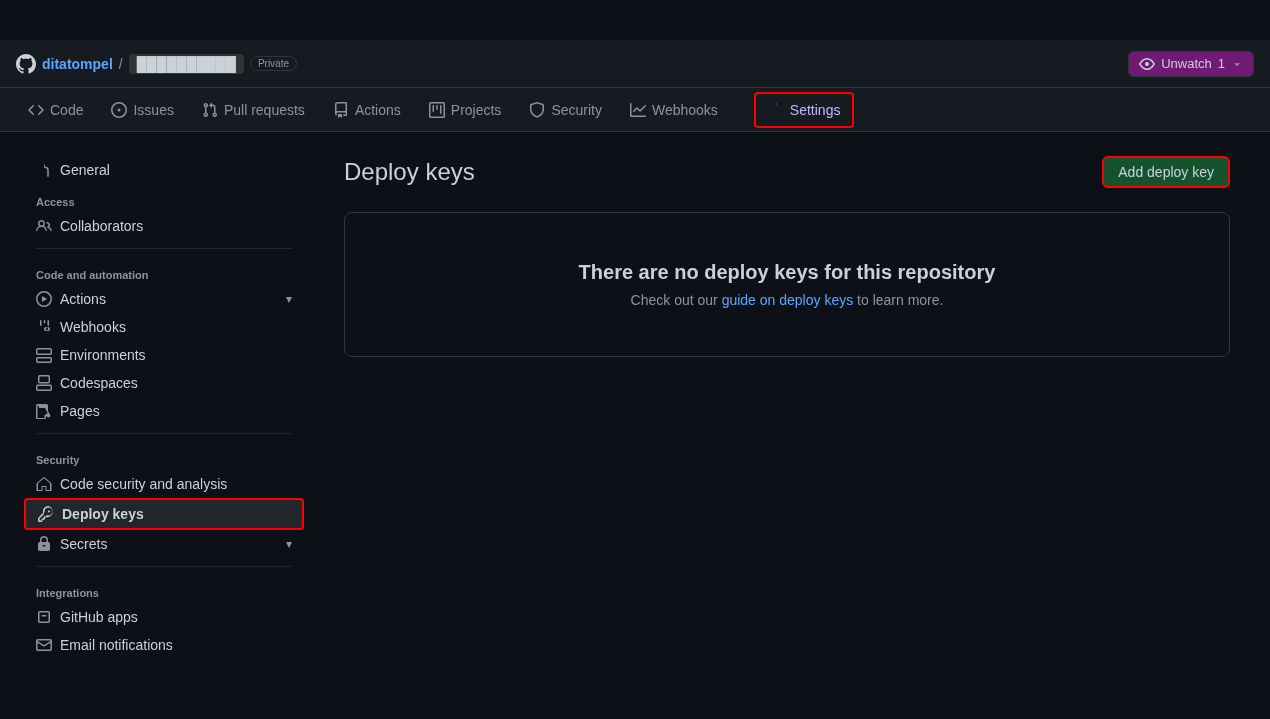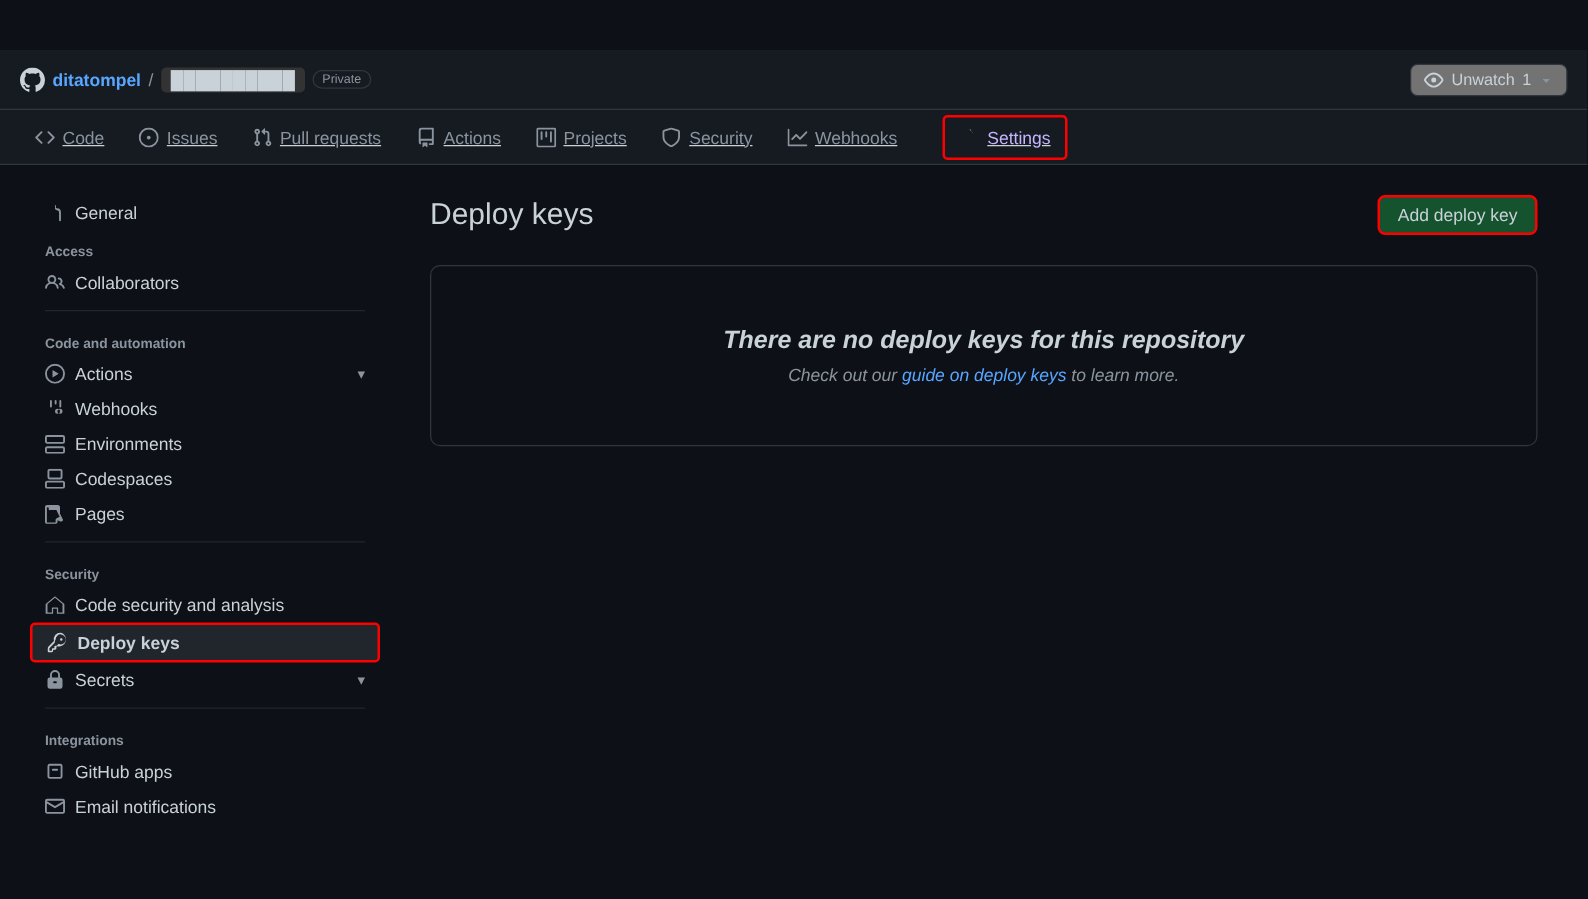--- a/index.html
+++ b/index.html
@@ -54,39 +54,38 @@
     .topbar-right {
       margin-left: auto;
       display: flex;
       align-items: center;
       gap: 8px;
     }
     .unwatch-btn {
       display: flex;
       align-items: center;
       gap: 6px;
-      background: #737373;
+      background: #701a75;
       border: 1px solid #30363d;
       color: #c9d1d9;
       padding: 4px 10px;
       border-radius: 6px;
       cursor: pointer;
       font-size: 13px;
     }
 
     
     .nav-tabs {
       display: flex;
       align-items: center;
       padding: 0 16px;
       background: #161b22;
       border-bottom: 1px solid #30363d;
       height: 44px;
       gap: 4px;
-      text-decoration: underline;
     }
     .nav-tab {
       display: flex;
       align-items: center;
       gap: 6px;
       padding: 8px 12px;
       color: #8b949e;
       text-decoration: none;
       font-size: 14px;
       border-radius: 6px;
@@ -193,21 +192,20 @@
       font-size: 14px;
       font-weight: 500;
     }
 
     
     .empty-state {
       border: 1px solid #30363d;
       border-radius: 8px;
       padding: 48px 24px;
       text-align: center;
-      font-style: italic;
     }
     .empty-state-title {
       font-size: 20px;
       font-weight: 600;
       color: #c9d1d9;
       margin-bottom: 8px;
     }
     .empty-state-desc {
       color: #8b949e;
       font-size: 14px;

